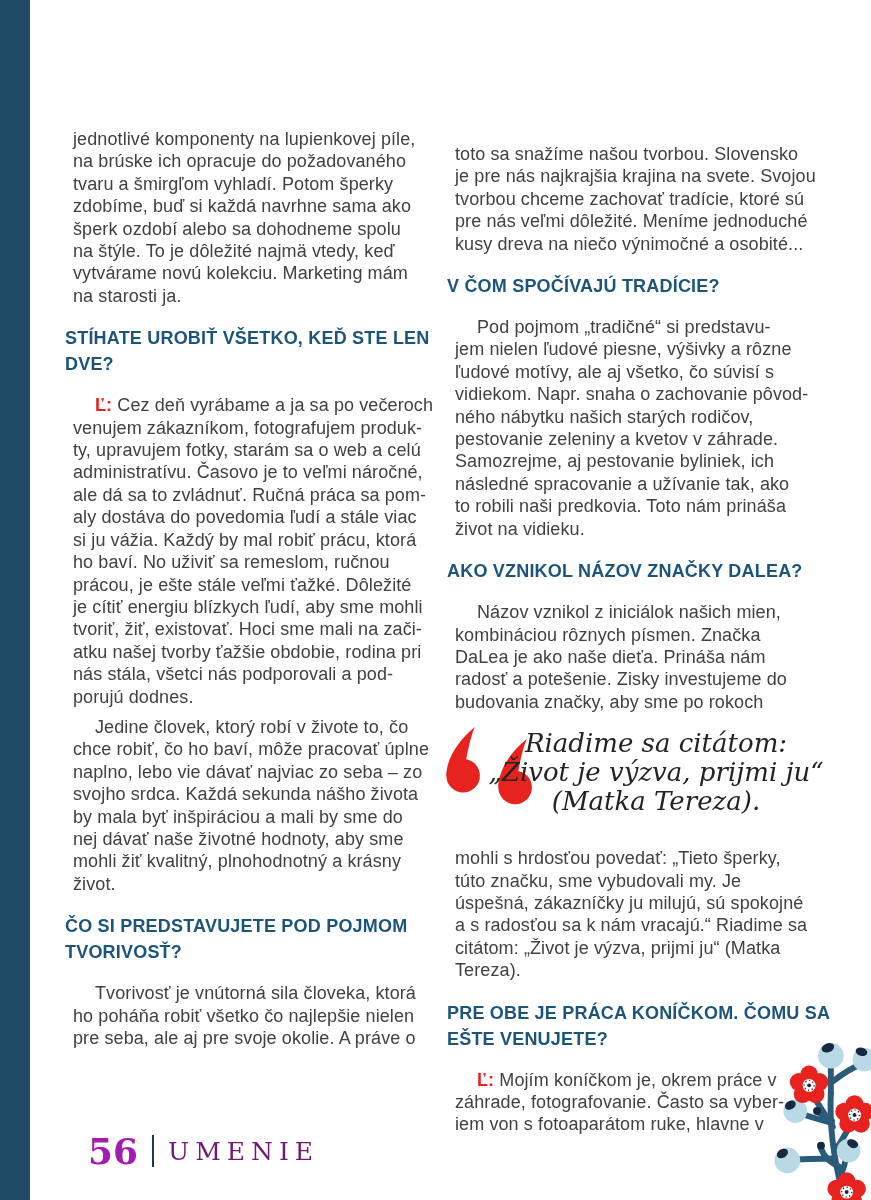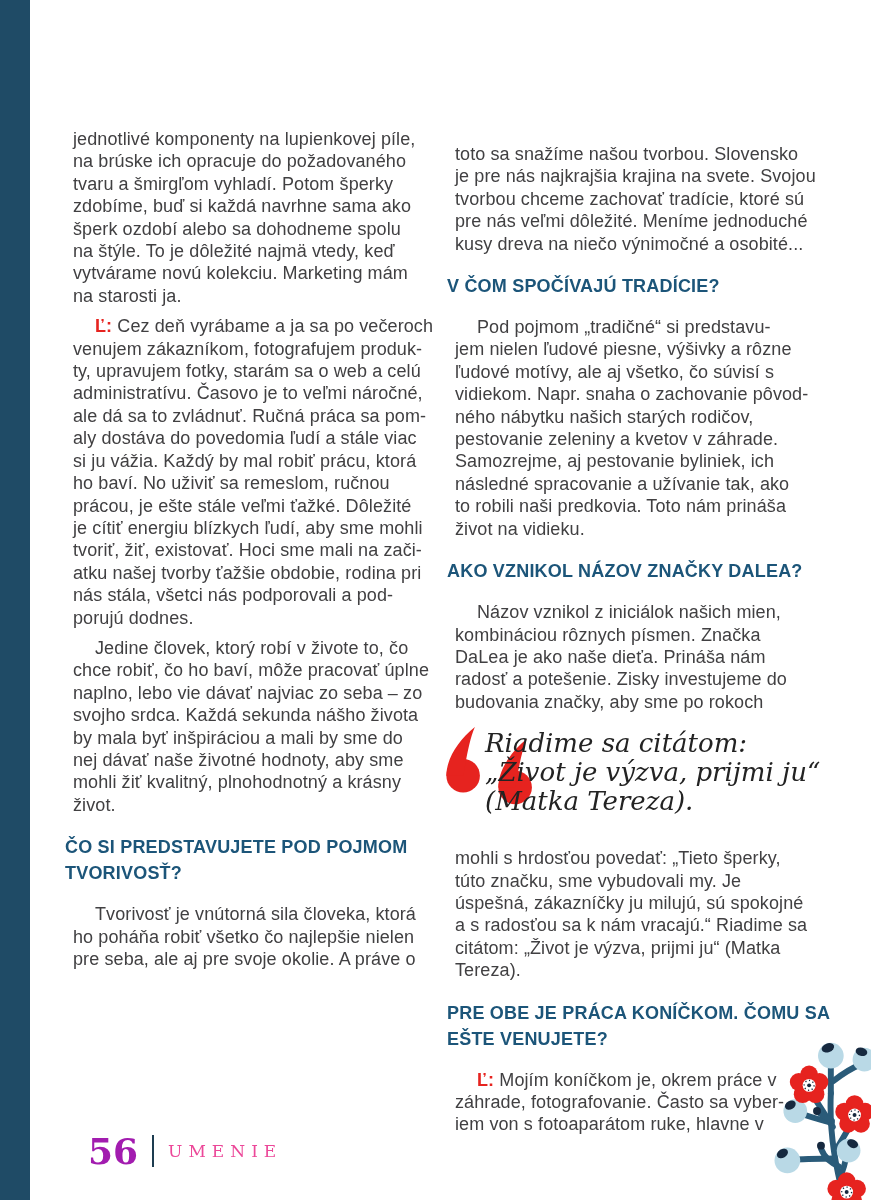--- a/index.html
+++ b/index.html
@@ -27,20 +27,21 @@
   .heading{
     margin:18px 0 17px 0;
     font-size:18px;line-height:26px;
     font-weight:bold;color:#1c5579;
     white-space:pre;letter-spacing:0.2px;
   }
   .pullquote{
     position:relative;
     margin:16px 0 22px 0;
     min-height:96px;
+    text-align:center;
   }
   .quote-marks{
     position:absolute;left:-4px;top:-2px;z-index:0;
   }
   .quote-text{
     position:relative;z-index:1;
     margin-left:38px;
     font-family:"DejaVu Serif", serif;
     font-style:italic;
     font-size:26px;line-height:29px;
@@ -54,40 +55,42 @@
   .footer .page-num{
     font-family:"DejaVu Serif", serif;
     font-size:36px;font-weight:bold;color:#a21caf;text-align:right;
   }
   .footer .sep{
     width:2px;height:32px;background:#1d3c50;
     margin:0 14px;
   }
   .footer .section{
     font-family:"DejaVu Serif", serif;
-    font-size:17px;letter-spacing:6px;color:#ec4899;
+    font-size:25px;letter-spacing:6px;color:#701a75;
   }
   .flower{
     position:absolute;right:0;top:1032px;width:106px;height:168px;
   }
 </style>
 </head>
 <body>
 
 <div class="side-bar"></div>
 
 <div class="col col-left">
   <p class="para">jednotlivé komponenty na lupienkovej píle,
 na brúske ich opracuje do požadovaného
 tvaru a šmirgľom vyhladí. Potom šperky
 zdobíme, buď si každá navrhne sama ako
 šperk ozdobí alebo sa dohodneme spolu
 na štýle. To je dôležité najmä vtedy, keď
 vytvárame novú kolekciu. Marketing mám
 na starosti ja.</p>
+  <h2 class="heading">STÍHATE UROBIŤ VŠETKO, KEĎ STE LEN
+DVE?</h2>
   <p class="para indent"><span class="speaker">Ľ:</span><span> Cez deň vyrábame a ja sa po večeroch
 venujem zákazníkom, fotografujem produk-
 ty, upravujem fotky, starám sa o web a celú
 administratívu. Časovo je to veľmi náročné,
 ale dá sa to zvládnuť. Ručná práca sa pom-
 aly dostáva do povedomia ľudí a stále viac
 si ju vážia. Každý by mal robiť prácu, ktorá
 ho baví. No uživiť sa remeslom, ručnou
 prácou, je ešte stále veľmi ťažké. Dôležité
 je cítiť energiu blízkych ľudí, aby sme mohli

